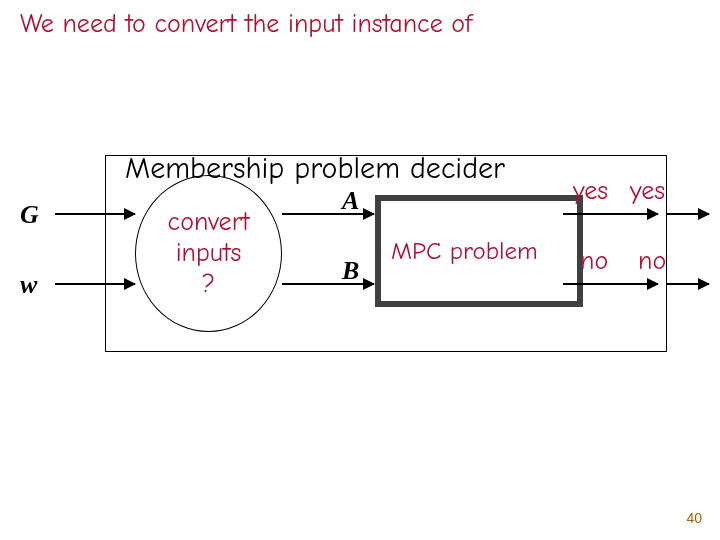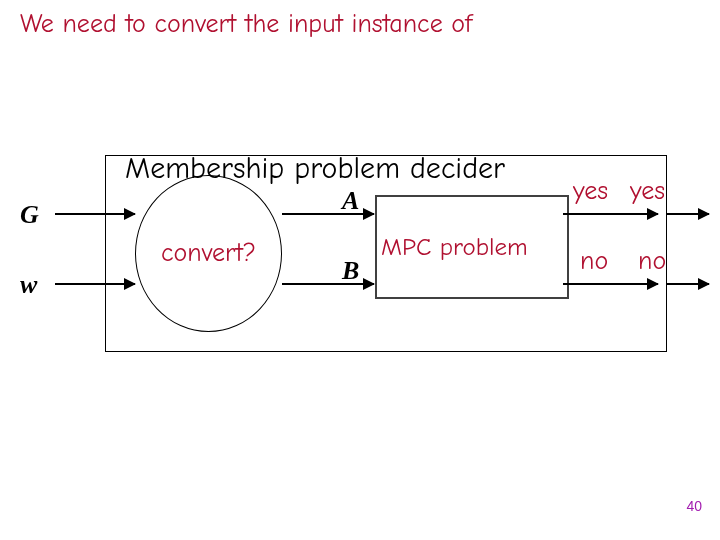--- a/index.html
+++ b/index.html
@@ -37,39 +37,39 @@
   }
   .ellipse {
     position: absolute;
     top: 175px;
     left: 135px;
     width: 145px;
     height: 155px;
     border: 1px solid #000;
     border-radius: 50%;
     display: flex;
-    flex-direction: row;
+    flex-direction: column;
     align-items: center;
     justify-content: center;
     font-size: 26px;
     color: #b01030;
     text-align: center;
     line-height: 1.2;
   }
   .inner-box {
     position: absolute;
     top: 195px;
     left: 375px;
     width: 186px;
     height: 100px;
-    border: 2px solid #404040;
+    border: 6px solid #404040;
     display: flex;
     flex-direction: column;
     justify-content: center;
-    padding-left: 4px;
+    padding-left: 10px;
     font-size: 25px;
     color: #b01030;
     line-height: 1.3;
   }
   .var {
     position: absolute;
     font-family: "Times New Roman", Times, serif;
     font-style: italic;
     font-weight: bold;
     font-size: 26px;
@@ -90,24 +90,24 @@
     border-bottom: 6px solid transparent;
   }
   .label {
     position: absolute;
     font-size: 26px;
     color: #b01030;
   }
   .pagenum {
     position: absolute;
     right: 18px;
-    bottom: 26px;
+    bottom: 14px;
     font-family: Arial, sans-serif;
     font-size: 14px;
-    color: #a21caf;
+    color: #a16207;
   }
 </style>
 </head>
 <body>
 
 <div class="heading">
   <span>We need to convert the input instance of</span><br>
 </div>
 
 <div class="title">Membership problem decider</div>
@@ -115,20 +115,21 @@
 <div class="outer-box"></div>
 
 <div class="var" style="top:200px; left:20px;">G</div>
 <div class="var" style="top:270px; left:20px;">w</div>
 
 <div class="arrow" style="top:213px; left:55px; width:80px;"></div>
 <div class="arrow" style="top:283px; left:55px; width:80px;"></div>
 
 <div class="ellipse">
   <span>convert</span>
+  <span>inputs</span>
   <span>?</span>
 </div>
 
 <div class="arrow" style="top:213px; left:282px; width:92px;"></div>
 <div class="arrow" style="top:283px; left:282px; width:92px;"></div>
 
 <div class="var" style="top:186px; left:342px;">A</div>
 <div class="var" style="top:256px; left:342px;">B</div>
 
 <div class="inner-box">

